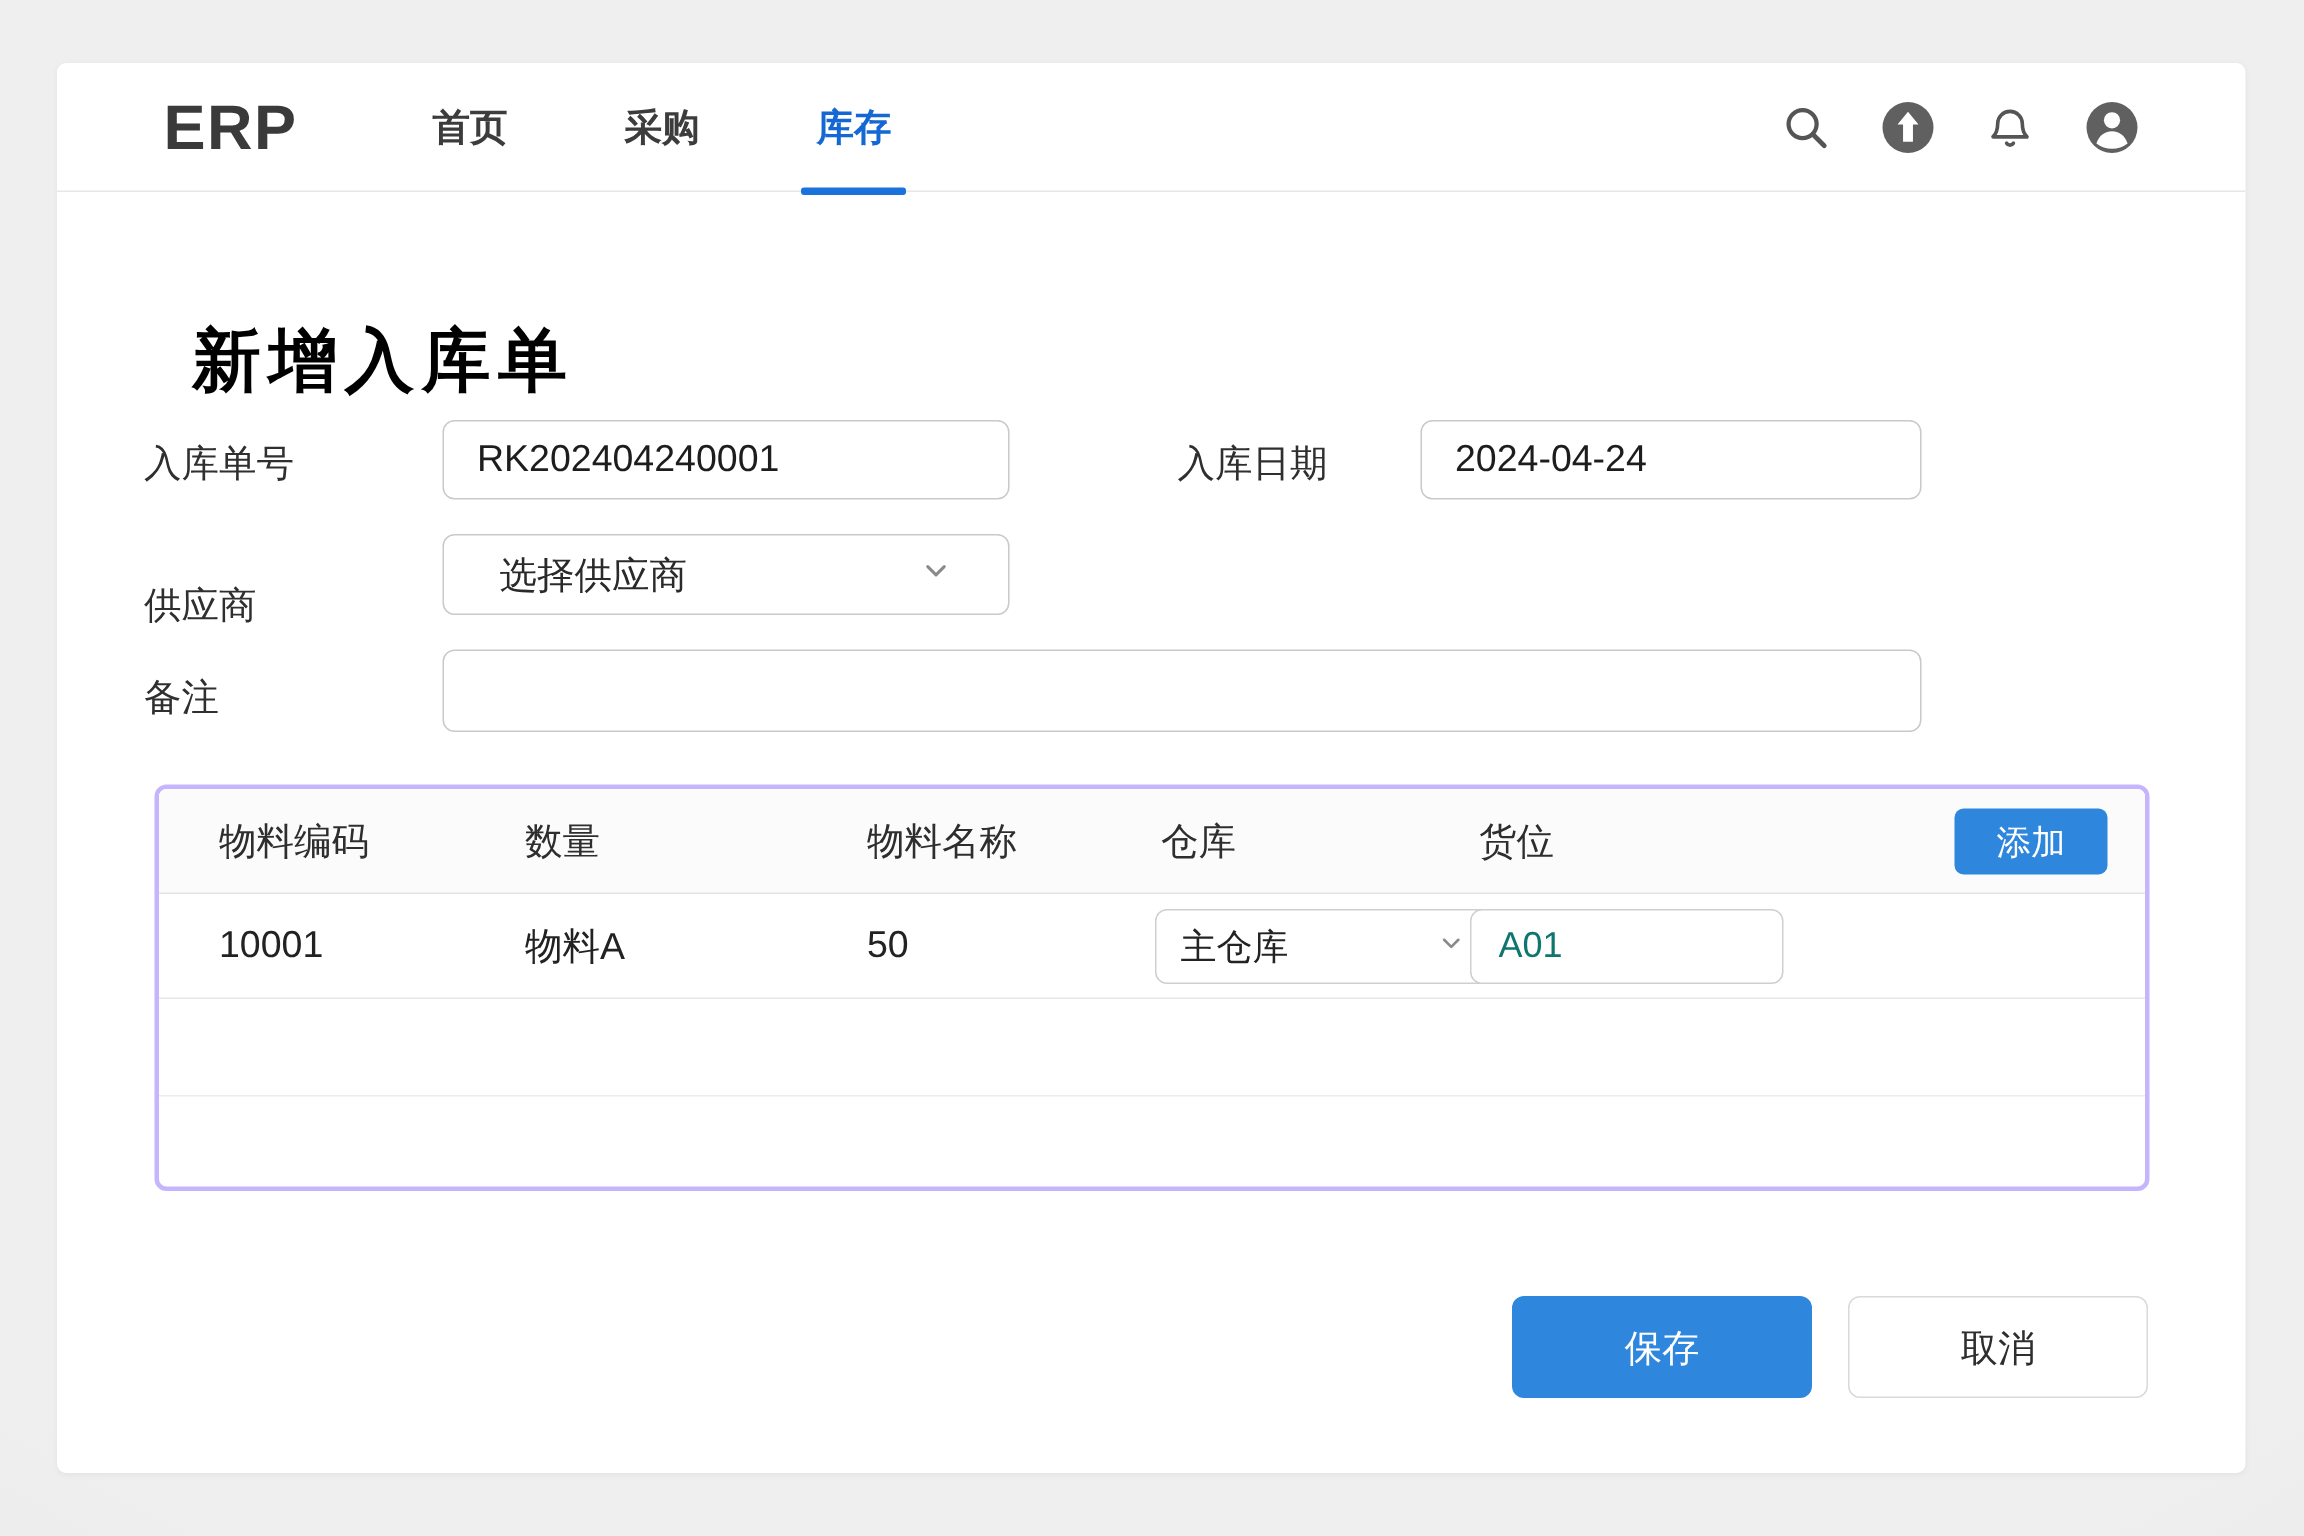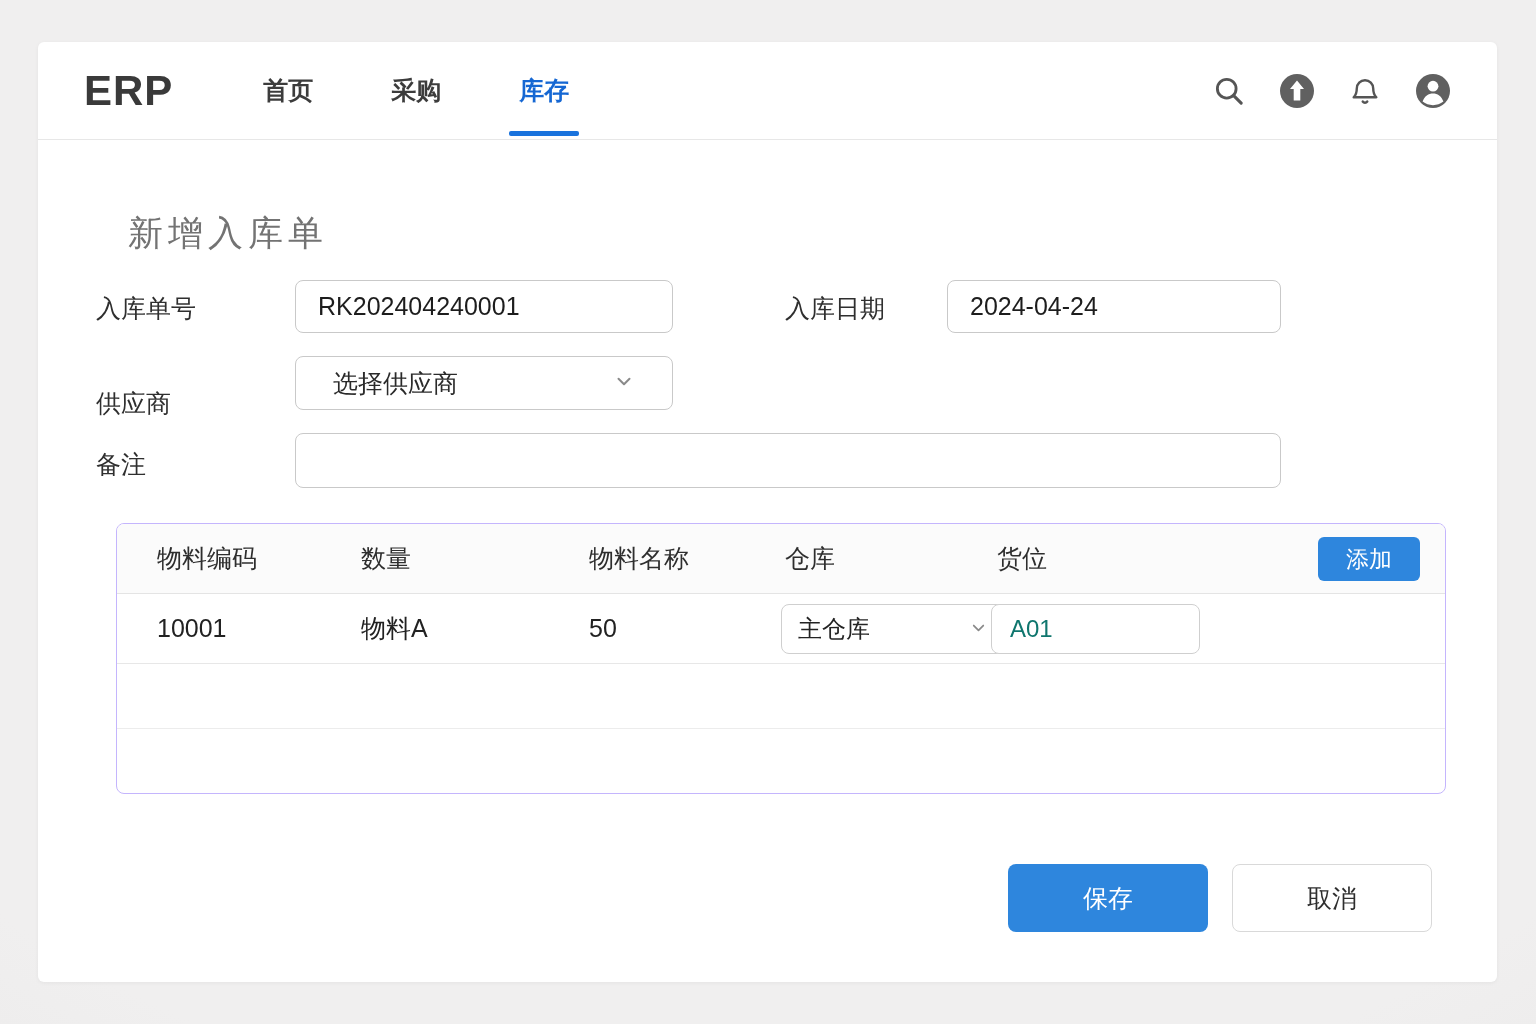--- a/index.html
+++ b/index.html
@@ -10,61 +10,61 @@
     color:#2f2f2f;
     position:relative;
   }
   .card {
     position:absolute; left:38px; top:42px; width:1459px; height:940px;
     background:#ffffff; border-radius:6px;
     box-shadow:0 1px 4px rgba(0,0,0,0.05);
   }
   
   .hdr {
-    position:absolute; left:0; top:0; width:100%; height:98px;
-    display:flex; align-items:center; padding:0 46px;
+    position:absolute; left:0; top:0; width:100%; height:86px;
+    display:flex; align-items:center; padding:0 71px;
     border-bottom:1px solid #e7e7e7;
   }
   .logo { font-size:42px; font-weight:800; color:#3a3a3a; letter-spacing:1px; }
   .nav { display:flex; height:86px; margin-left:66px; }
   .nav-item {
     position:relative; height:86px; display:flex; align-items:center;
     padding:0 24px; margin-right:30px;
     font-size:25px; font-weight:700; color:#3c3c3c; cursor:pointer;
   }
   .nav-item.active { color:#1567d3; }
   .nav-item.active::after {
     content:""; position:absolute; left:14px; right:14px; bottom:-2px;
     height:5px; background:#1a73dd; border-radius:2px;
   }
   .hdr-icons { margin-left:auto; display:flex; align-items:center; gap:32px; }
   .icon-btn { width:36px; height:36px; display:flex; align-items:center; justify-content:center; cursor:pointer; }
 
   
   .title {
     position:absolute; left:90px; top:168px;
-    font-size:35px; font-weight:400; color:#737373; letter-spacing:5px;
+    font-size:46px; font-weight:700; color:#000000; letter-spacing:5px;
   }
   .lbl { position:absolute; font-size:25px; font-weight:500; color:#2f2f2f; }
   .inp {
     position:absolute; height:53px; border:1px solid #c9c9c9; border-radius:8px;
     font-family:inherit; font-size:25px; color:#1d1d1d; padding:0 22px;
     background:#fff; outline:none;
   }
   .sel {
     position:absolute; height:54px; border:1px solid #c9c9c9; border-radius:8px;
     display:flex; align-items:center; padding:0 37px;
     font-size:25px; color:#2a2a2a; background:#fff; cursor:pointer;
   }
   .sel .chev { margin-left:auto; }
 
   
   .tbl {
-    position:absolute; left:78px; top:481px; width:1330px; height:271px;
-    border:1px solid #c4b5fd; border-radius:8px; background:#fff; overflow:hidden;
+    position:absolute; left:65px; top:481px; width:1330px; height:271px;
+    border:3px solid #c4b5fd; border-radius:8px; background:#fff; overflow:hidden;
   }
   .t-head {
     position:relative; height:70px; background:#fbfbfb;
     border-bottom:1px solid #e4e4e4;
     display:grid; grid-template-columns:204px 228px 196px 212px 1fr;
     align-items:center; padding-left:40px;
     font-size:25px; font-weight:500; color:#2e2e2e;
   }
   .t-row {
     position:relative; height:70px; border-bottom:1px solid #e7e7e7;

